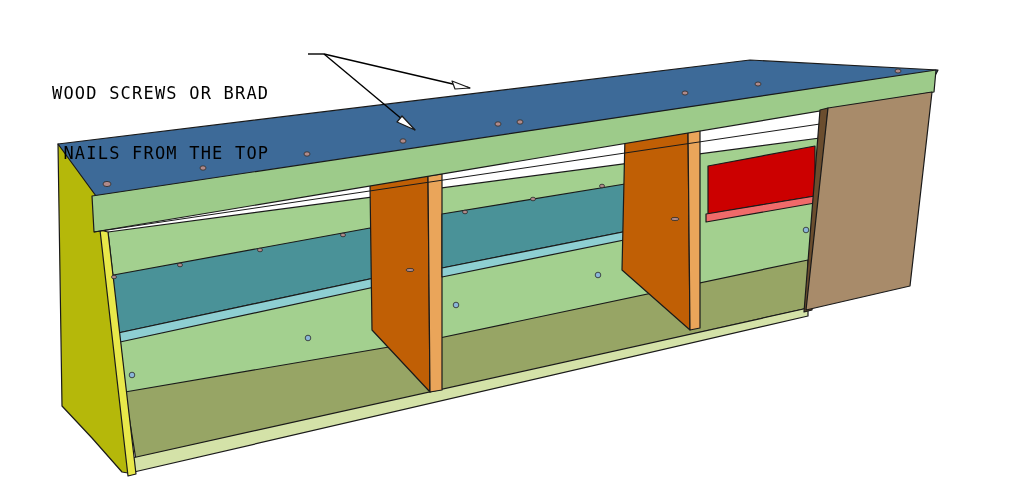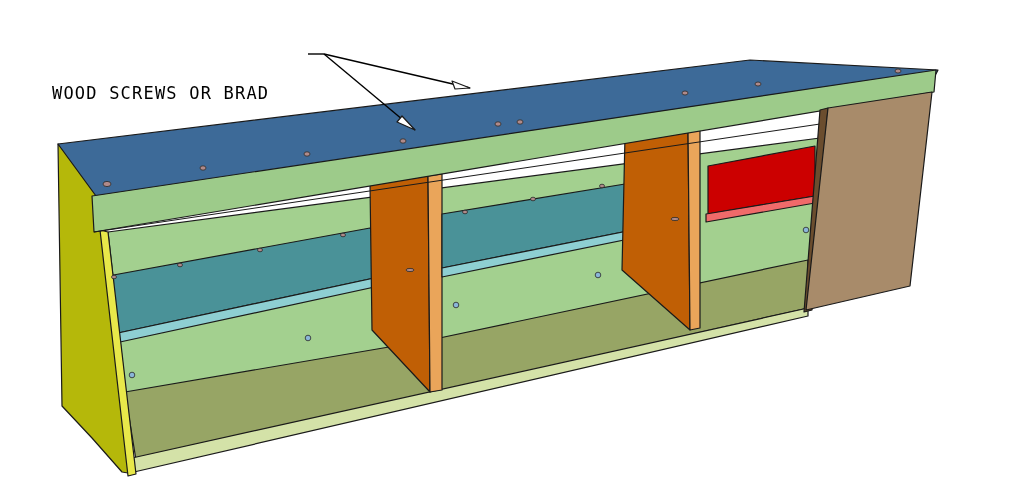--- a/index.html
+++ b/index.html
@@ -95,14 +95,15 @@
       <line x1="308" y1="54" x2="324" y2="54"></line>
       <line x1="324" y1="54" x2="470" y2="88"></line>
       <line x1="324" y1="54" x2="415" y2="130"></line>
       <polygon points="470,88 452,81 455,89" fill="#fff" stroke="#000"></polygon>
       <polygon points="415,130 402,116 397,122" fill="#fff" stroke="#000"></polygon>
     </g>
   </svg>
 
   <div class="callout" style="left:52px; top:43px;">
     <span class="l1">WOOD SCREWS OR BRAD</span>
+    <span class="l2">NAILS FROM THE TOP</span>
   </div>
 </div>
 
 </body></html>

